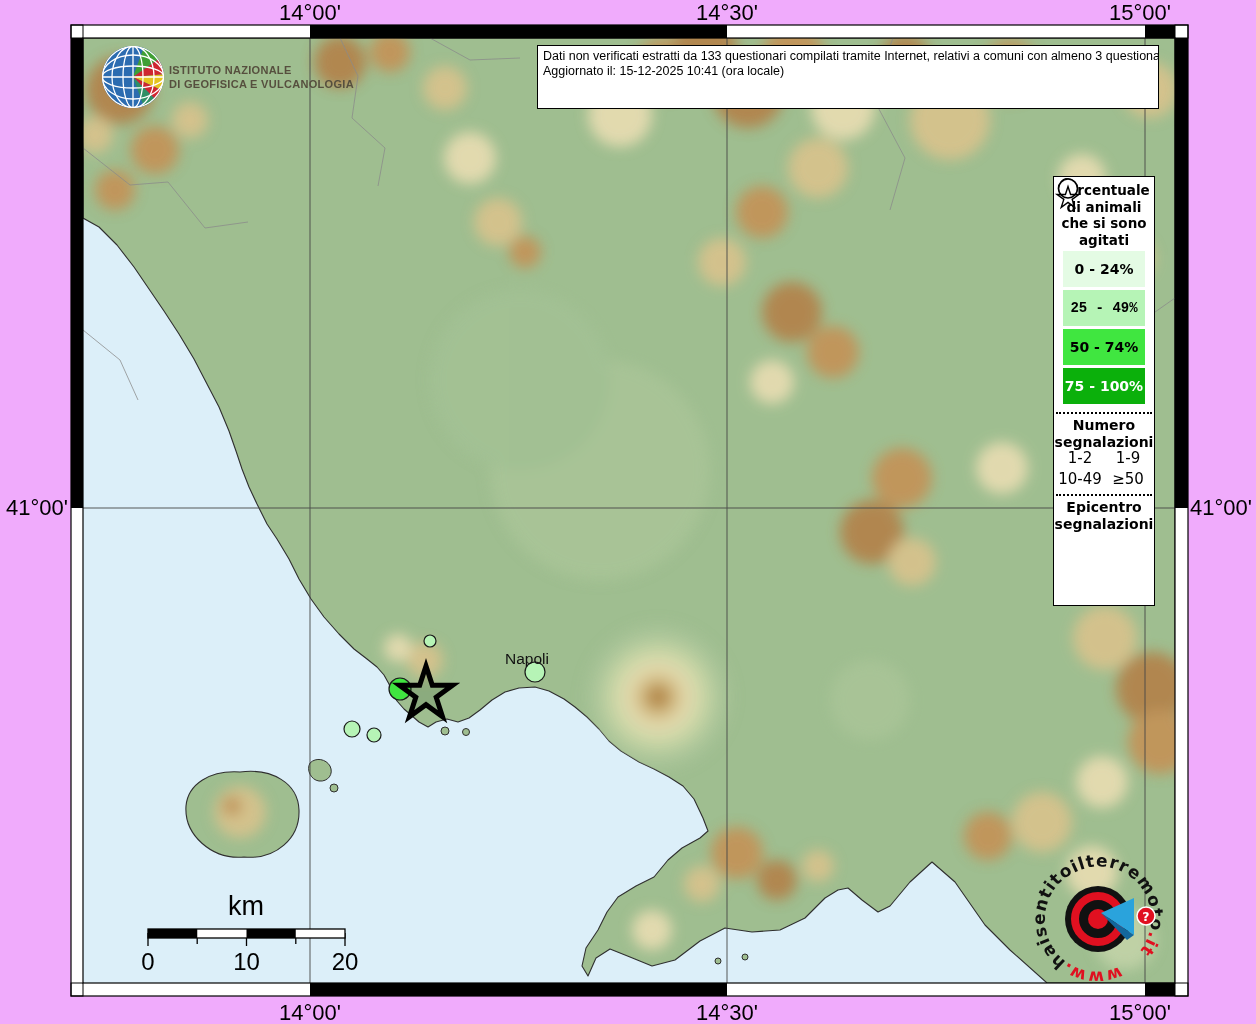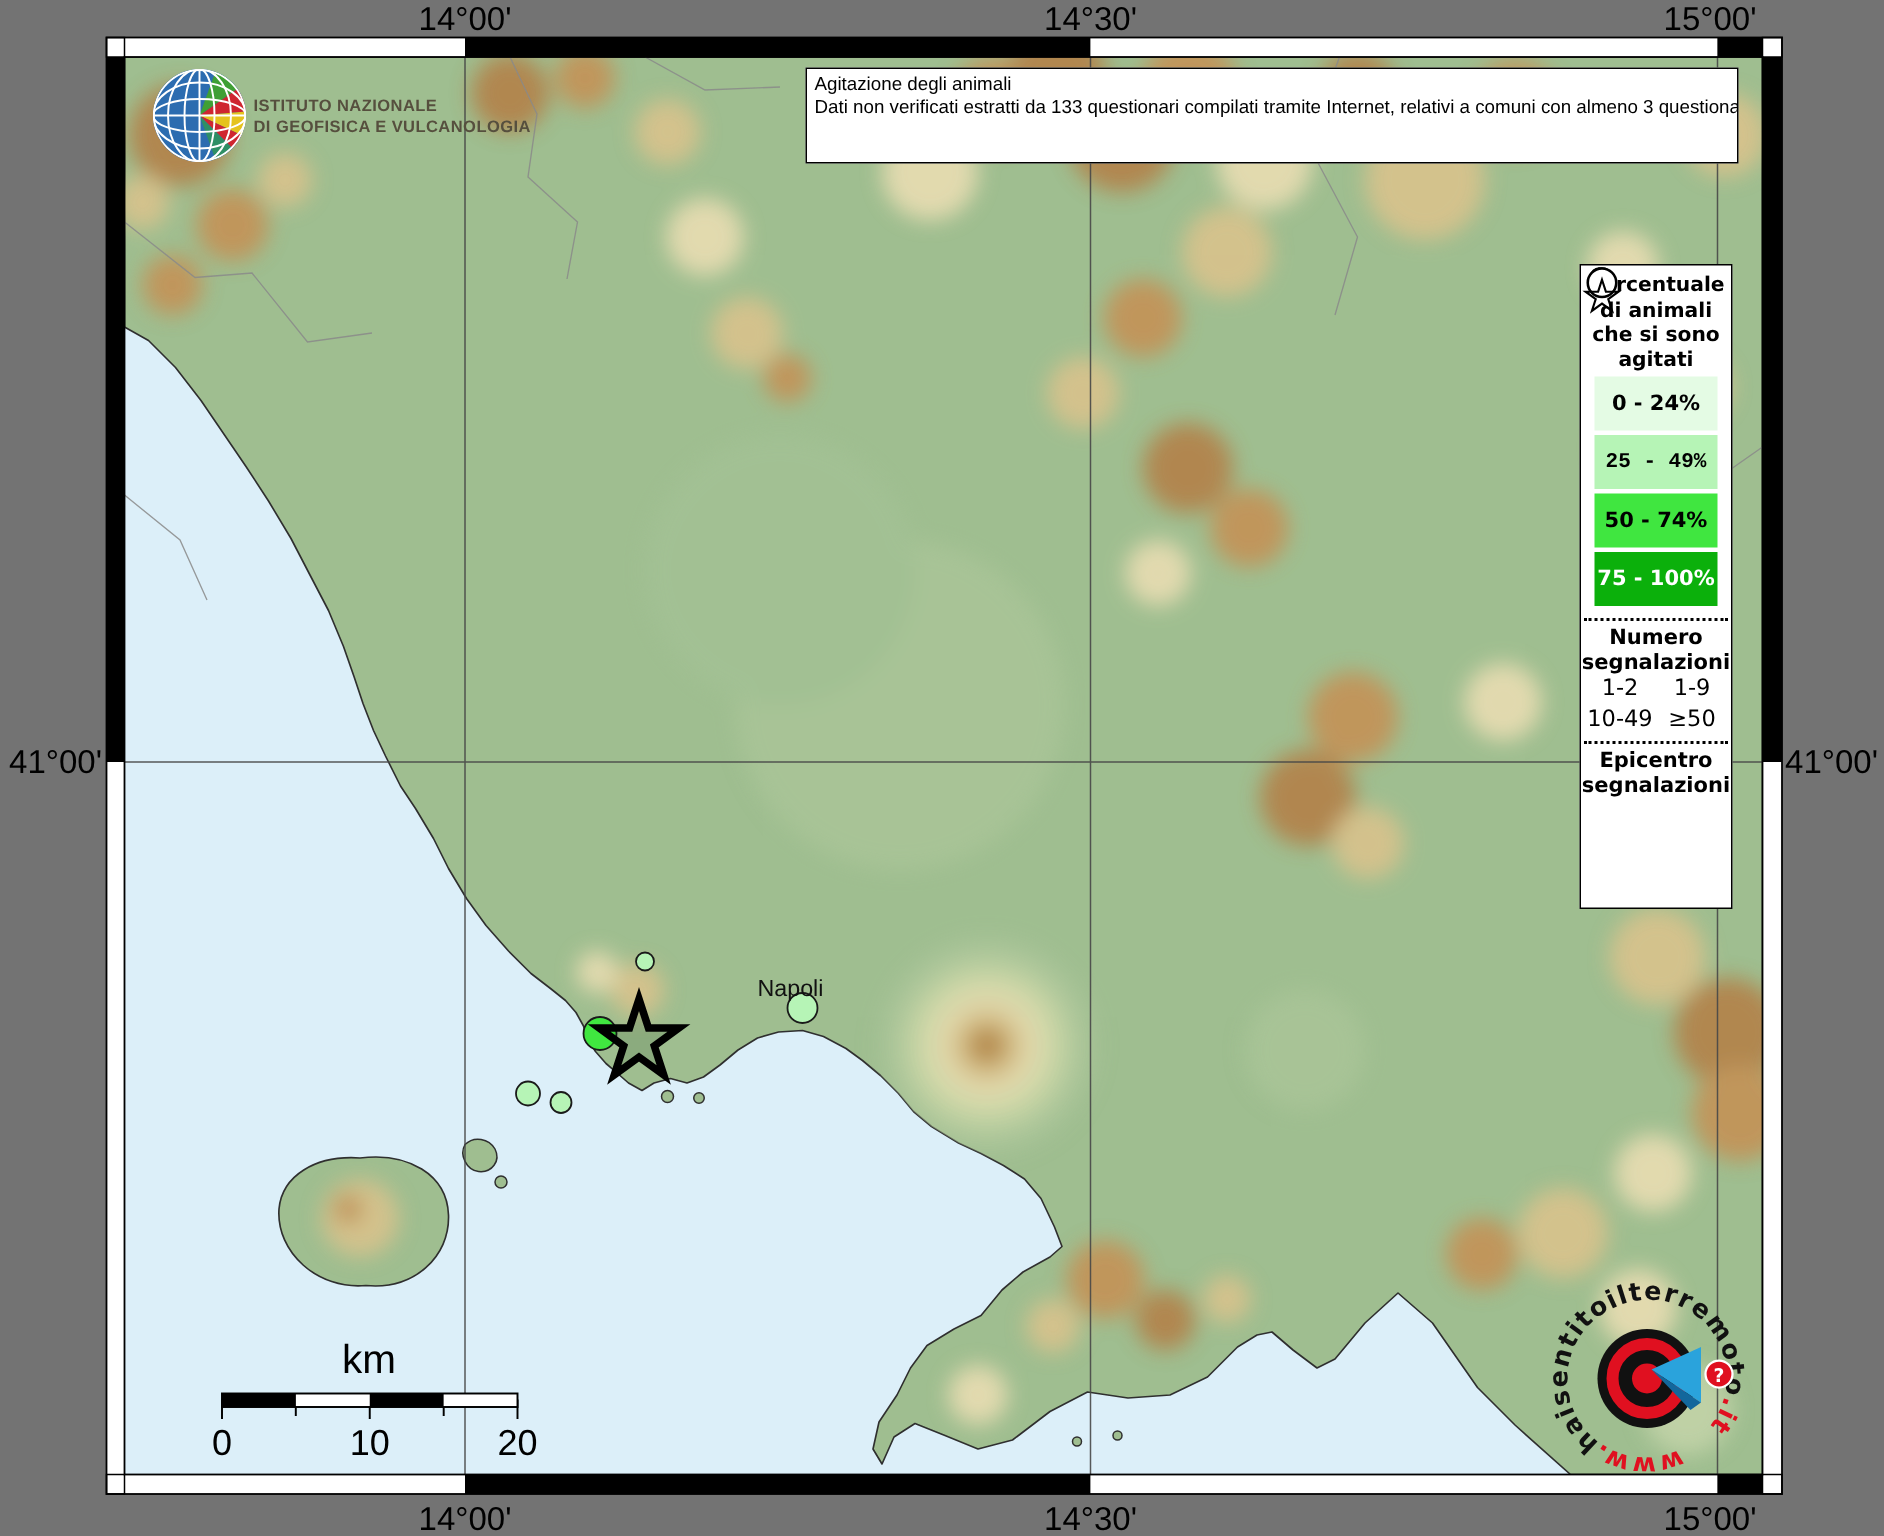--- a/index.html
+++ b/index.html
@@ -1,16 +1,16 @@
 <!DOCTYPE html>
 <html><head>
 <meta charset="utf-8">
 <style>
   html,body{margin:0;padding:0;background:#ffffff;}
-  .stage{position:relative;width:1256px;height:1024px;background:#737373;overflow:hidden;
+  .stage{position:relative;width:1256px;height:1024px;background:#f0abfc;overflow:hidden;
          font-family:"Liberation Sans",sans-serif;}
   .stage svg{position:absolute;left:0;top:0;}
   
   .infobox{position:absolute;left:537px;top:45px;width:610px;height:56px;
            background:#ffffff;border:1px solid #000;padding:3px 5px;
            font-size:12.5px;line-height:14.9px;color:#000;white-space:nowrap;overflow:hidden;}
   
   .legend{position:absolute;left:1053px;top:176px;width:100px;height:428px;
           background:#ffffff;border:1px solid #000;display:flex;flex-direction:column;
           align-items:center;font-family:"DejaVu Sans",sans-serif;color:#000;}
@@ -248,22 +248,22 @@
     <rect x="1175" y="25" width="13" height="13" fill="#ffffff" stroke="#000" stroke-width="1"></rect>
     <rect x="71" y="983" width="12" height="13" fill="#ffffff" stroke="#000" stroke-width="1"></rect>
     <rect x="1175" y="983" width="13" height="13" fill="#ffffff" stroke="#000" stroke-width="1"></rect>
 
     <rect x="71" y="25" width="1117" height="971" fill="none" stroke="#000" stroke-width="1.2"></rect>
     <rect x="83" y="38" width="1092" height="945" fill="none" stroke="#000" stroke-width="1.2"></rect>
   </g>
 </svg>
 
 <div class="infobox">
-  <div>Agitazione degli animali</div>
   <div>Dati non verificati estratti da 133 questionari compilati tramite Internet, relativi a comuni con almeno 3 questionari.</div>
+  <div>Aggiornato il: 15-12-2025 10:41 (ora locale)</div>
 </div>
 
 <div class="legend">
   <div class="title">
     <span style="display:block">Percentuale</span>
     <span style="display:block">di animali</span>
     <span style="display:block">che si sono</span>
     <span style="display:block">agitati</span>
   </div>
   <div class="swatch" style="background-color: rgb(228, 251, 228); color: rgb(0, 0, 0);">

